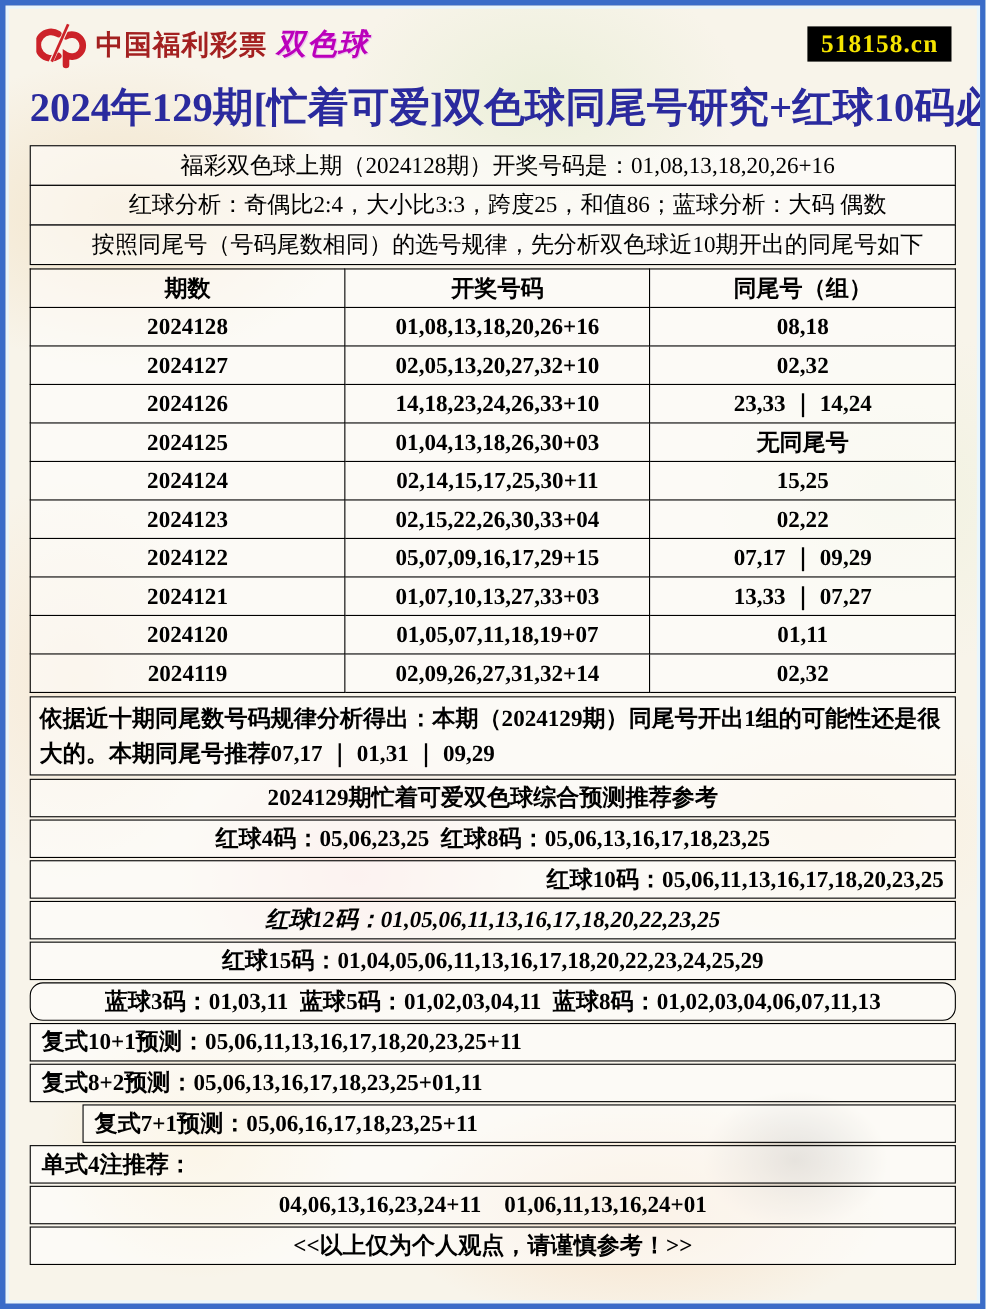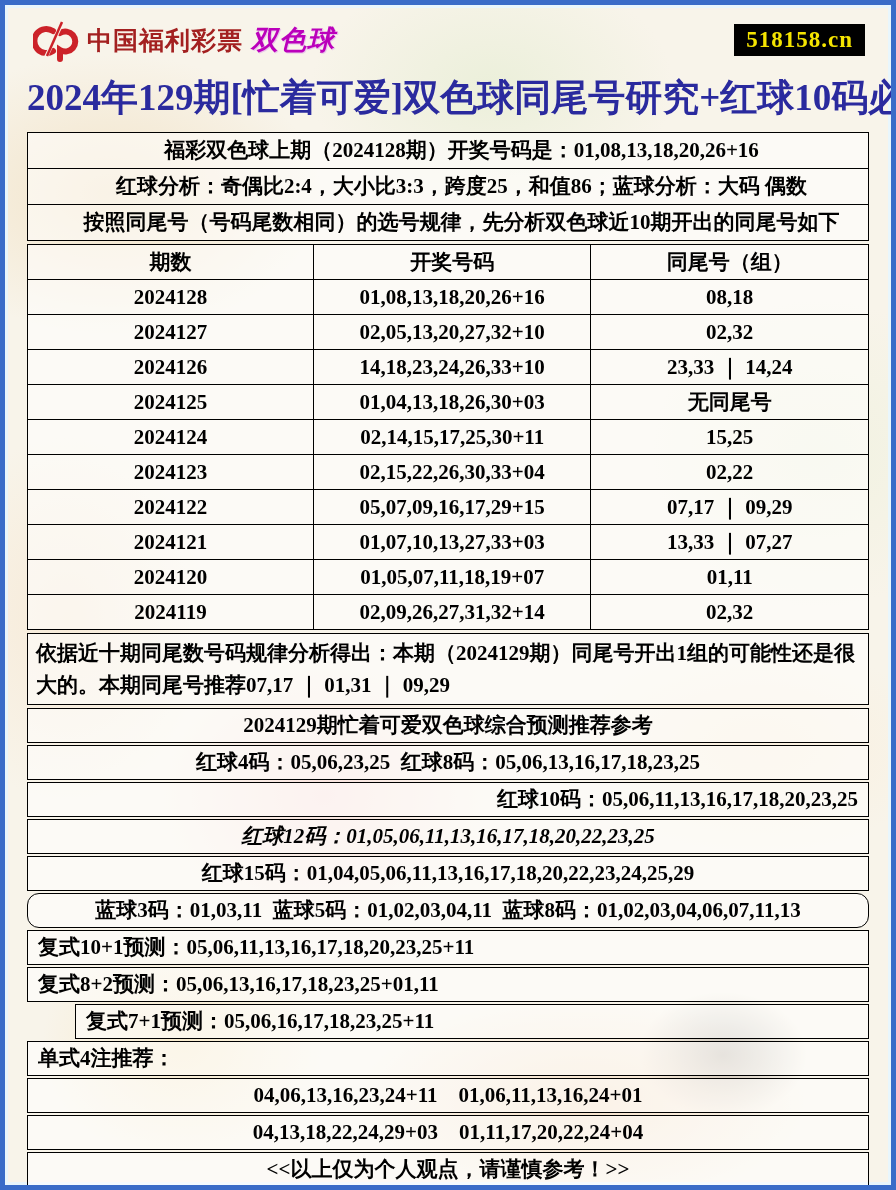--- a/index.html
+++ b/index.html
@@ -35,21 +35,21 @@
   .logo-cn{font-size:25px;font-weight:bold;color:#a32020;letter-spacing:1px;}
   .logo-brand{font-size:27px;font-weight:bold;font-style:italic;color:#bb00bb;letter-spacing:1px;
     text-shadow:1px 1px 0 #e9c6ea;}
   .badge{background:#000;color:#f5e400;font-weight:bold;font-size:23px;
     padding:3px 12px;letter-spacing:1px;font-family:"Liberation Serif","DejaVu Serif",serif;}
   
   .title{font-size:37px;font-weight:bold;color:#2a2a9e;text-align:center;
     letter-spacing:0px;margin:6px 0 10px 0;white-space:nowrap;}
   
   .box{background:rgba(255,255,255,.55);border:1px solid #000;}
-  .info-row{height:35px;line-height:35px;text-align:center;font-size:21px;font-weight:bold;color:#000;margin-top:-1px;padding-left:27px;}
+  .info-row{height:35px;line-height:35px;text-align:center;font-size:21px;font-weight:normal;color:#000;margin-top:-1px;padding-left:27px;}
   .info-block{margin-top:2px;}
   
   table.tails{width:100%;border-collapse:collapse;margin-top:3px;}
   table.tails th,table.tails td{
     border:1px solid #000;background:rgba(255,255,255,.55);
     height:34px;text-align:center;font-size:21px;font-weight:bold;color:#000;padding:0;}
   table.tails col.c1{width:34%;} table.tails col.c2{width:33%;} table.tails col.c3{width:33%;}
   
   .analysis{margin-top:3px;padding:3px 8px;font-size:21px;font-weight:bold;line-height:32px;color:#000;}
   
@@ -164,18 +164,17 @@
         <div class="box pred-row" style="text-align: center;">红球4码：05,06,23,25  红球8码：05,06,13,16,17,18,23,25</div>
         <div class="box pred-row" style="text-align: right;">红球10码：05,06,11,13,16,17,18,20,23,25</div>
         <div class="box pred-row" style="text-align: center; font-style: italic;">红球12码：01,05,06,11,13,16,17,18,20,22,23,25</div>
         <div class="box pred-row" style="text-align: center;">红球15码：01,04,05,06,11,13,16,17,18,20,22,23,24,25,29</div>
         <div class="box pred-row" style="text-align: center; border-radius: 12px;">蓝球3码：01,03,11  蓝球5码：01,02,03,04,11  蓝球8码：01,02,03,04,06,07,11,13</div>
         <div class="box pred-row" style="text-align: left;">复式10+1预测：05,06,11,13,16,17,18,20,23,25+11</div>
         <div class="box pred-row" style="text-align: left;">复式8+2预测：05,06,13,16,17,18,23,25+01,11</div>
         <div class="box pred-row" style="text-align: left; margin-left: 48px;">复式7+1预测：05,06,16,17,18,23,25+11</div>
         <div class="box pred-row" style="text-align: left;">单式4注推荐：</div>
         <div class="box pred-row" style="text-align: center;">04,06,13,16,23,24+11    01,06,11,13,16,24+01</div>
-        <div class="box pred-row" style="text-align: center;">04,13,18,22,24,29+03    01,11,17,20,22,24+04</div>
         <div class="box pred-row" style="text-align: center;">&lt;&lt;以上仅为个人观点，请谨慎参考！&gt;&gt;</div>
       </div>
 
   </div>
 </div>
 
 </body></html>

